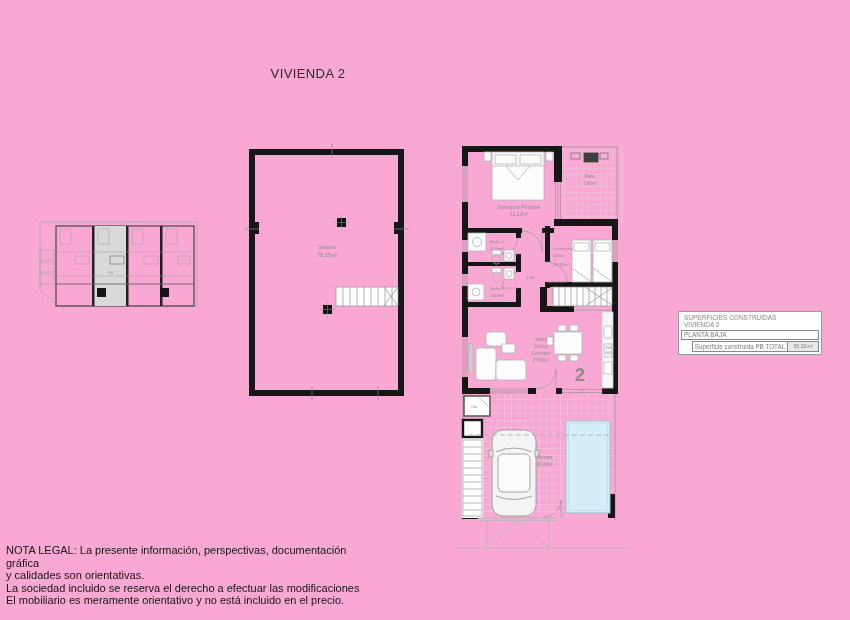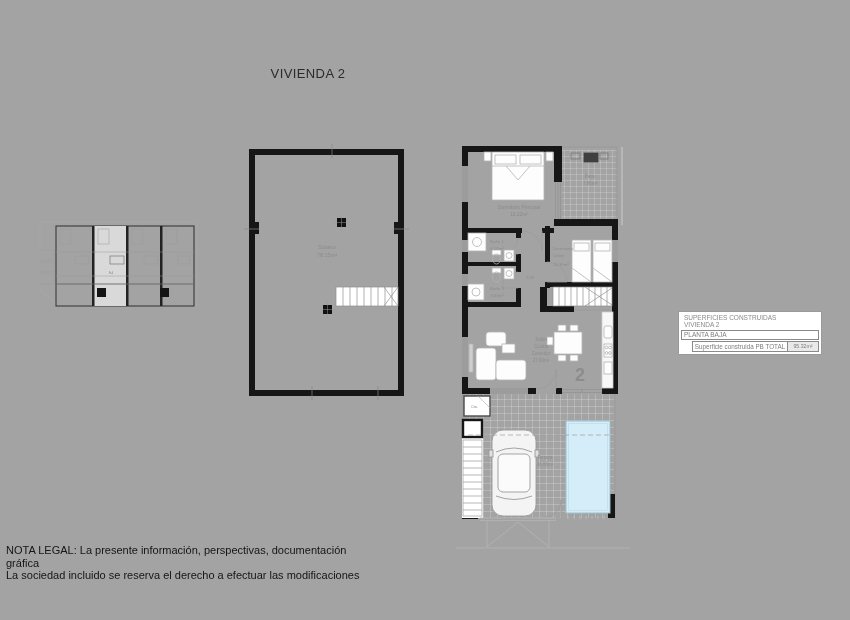--- a/index.html
+++ b/index.html
@@ -1,16 +1,16 @@
 <!DOCTYPE html>
 <html><head>
 <meta charset="utf-8">
 <style>
   html,body{margin:0;padding:0;background:#fff;}
-  #canvas{position:relative;width:850px;height:620px;background:#a3a3a3;overflow:hidden;
+  #canvas{position:relative;width:850px;height:620px;background:#f9a8d4;overflow:hidden;
           font-family:"Liberation Sans","DejaVu Sans",sans-serif;}
   #plan-svg{position:absolute;left:0;top:0;}
   #plan-svg text{font-family:"Liberation Sans","DejaVu Sans",sans-serif;fill:#8c8c8c;}
   .page-title{position:absolute;left:248px;top:66px;width:120px;text-align:center;
               font-size:13px;letter-spacing:.4px;color:#2b2b2b;}
   
   .areas-table{position:absolute;left:678px;top:311px;width:144px;border:1px solid #9a9a9a;
                padding:2px 2px 2px 2px;box-sizing:border-box;background:#fff;}
   .areas-table .hdr{font-size:6.5px;line-height:7px;color:#8a8a8a;padding-left:3px;}
   .areas-table .floor-row{border:1px solid #8a8a8a;font-size:6.5px;line-height:8px;color:#7d7d7d;
@@ -385,16 +385,18 @@
     <div class="hdr">VIVIENDA 2</div>
     <div class="floor-row">PLANTA BAJA</div>
     <div class="total-row">
       <div class="total-label">Superficie construida PB TOTAL</div>
       <div class="total-value">95.32m²</div>
     </div>
   </div>
 
   <div class="legal">
     <div>NOTA LEGAL: La presente información, perspectivas, documentación gráfica</div>
+    <div>y calidades son orientativas.</div>
     <div>La sociedad incluido se reserva el derecho a efectuar las modificaciones</div>
+    <div>El mobiliario es meramente orientativo y no está incluido en el precio.</div>
   </div>
 
 </div>
 
 </body></html>

